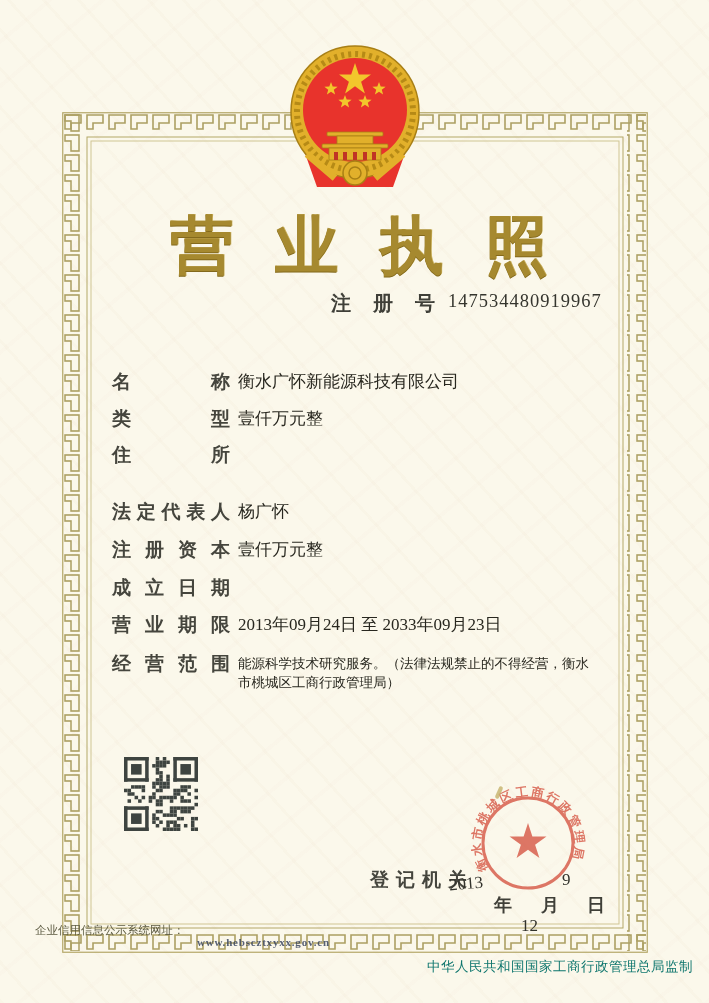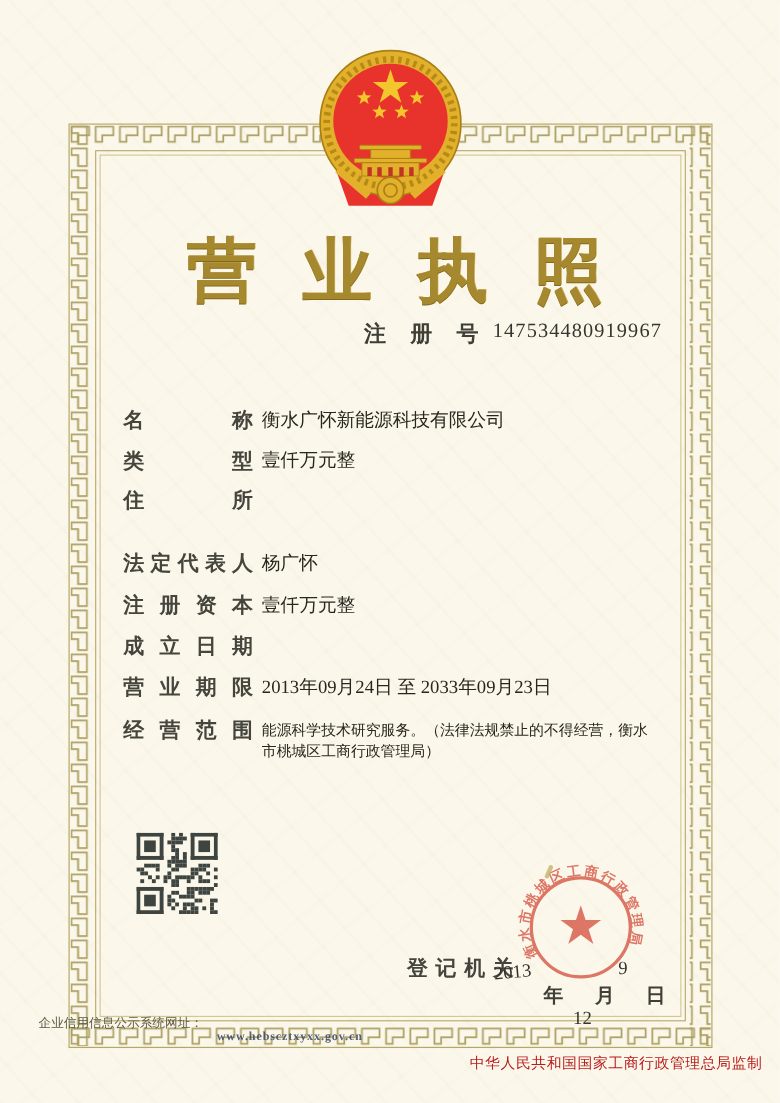--- a/index.html
+++ b/index.html
@@ -65,21 +65,21 @@
   
   #seal{left:463px;top:779px;opacity:.85;}
   #pen-mark{left:497px;top:786px;width:4px;height:13px;background:#c6b26a;
     transform:rotate(24deg);border-radius:2px;opacity:.8;}
   
   .url-stamp{
     left:157px;top:936px;font-size:11px;font-weight:700;color:#3a4660;
     letter-spacing:.8px;opacity:.85;font-family:Liberation Serif, serif;margin-left:40px;
   }
   .footer-left{left:35px;top:923px;font-size:11.5px;color:#5b5940;}
-  .footer-right{left:427px;top:958px;font-size:13.5px;color:#b91c1c;letter-spacing:.5px;font-family:Liberation Serif, serif;}
+  .footer-right{left:427px;top:958px;font-size:13.5px;color:#0f766e;letter-spacing:.5px;font-family:Liberation Serif, serif;}
 </style>
 </head>
 <body>
 
 <div class="paper">
 
   <svg id="border-frame" class="abs" width="586" height="841">
     <defs>
       <pattern id="mh" width="22" height="20" patternUnits="userSpaceOnUse">
         <path d="M3 17 V3 H19 V11 H9 V17 Z" fill="none" stroke="#ac9f62" stroke-width="1.6"></path>

